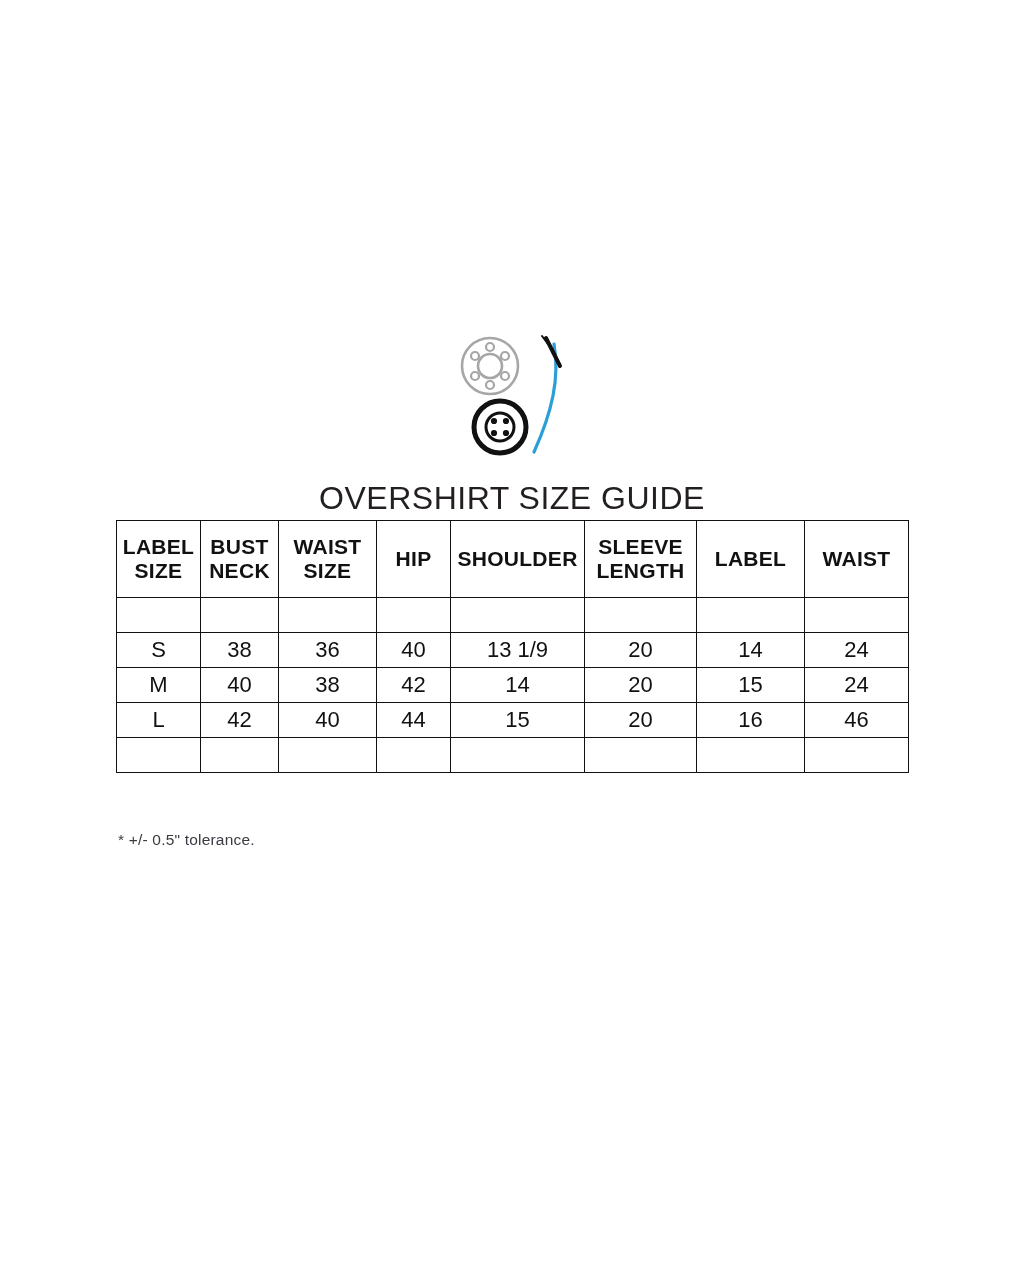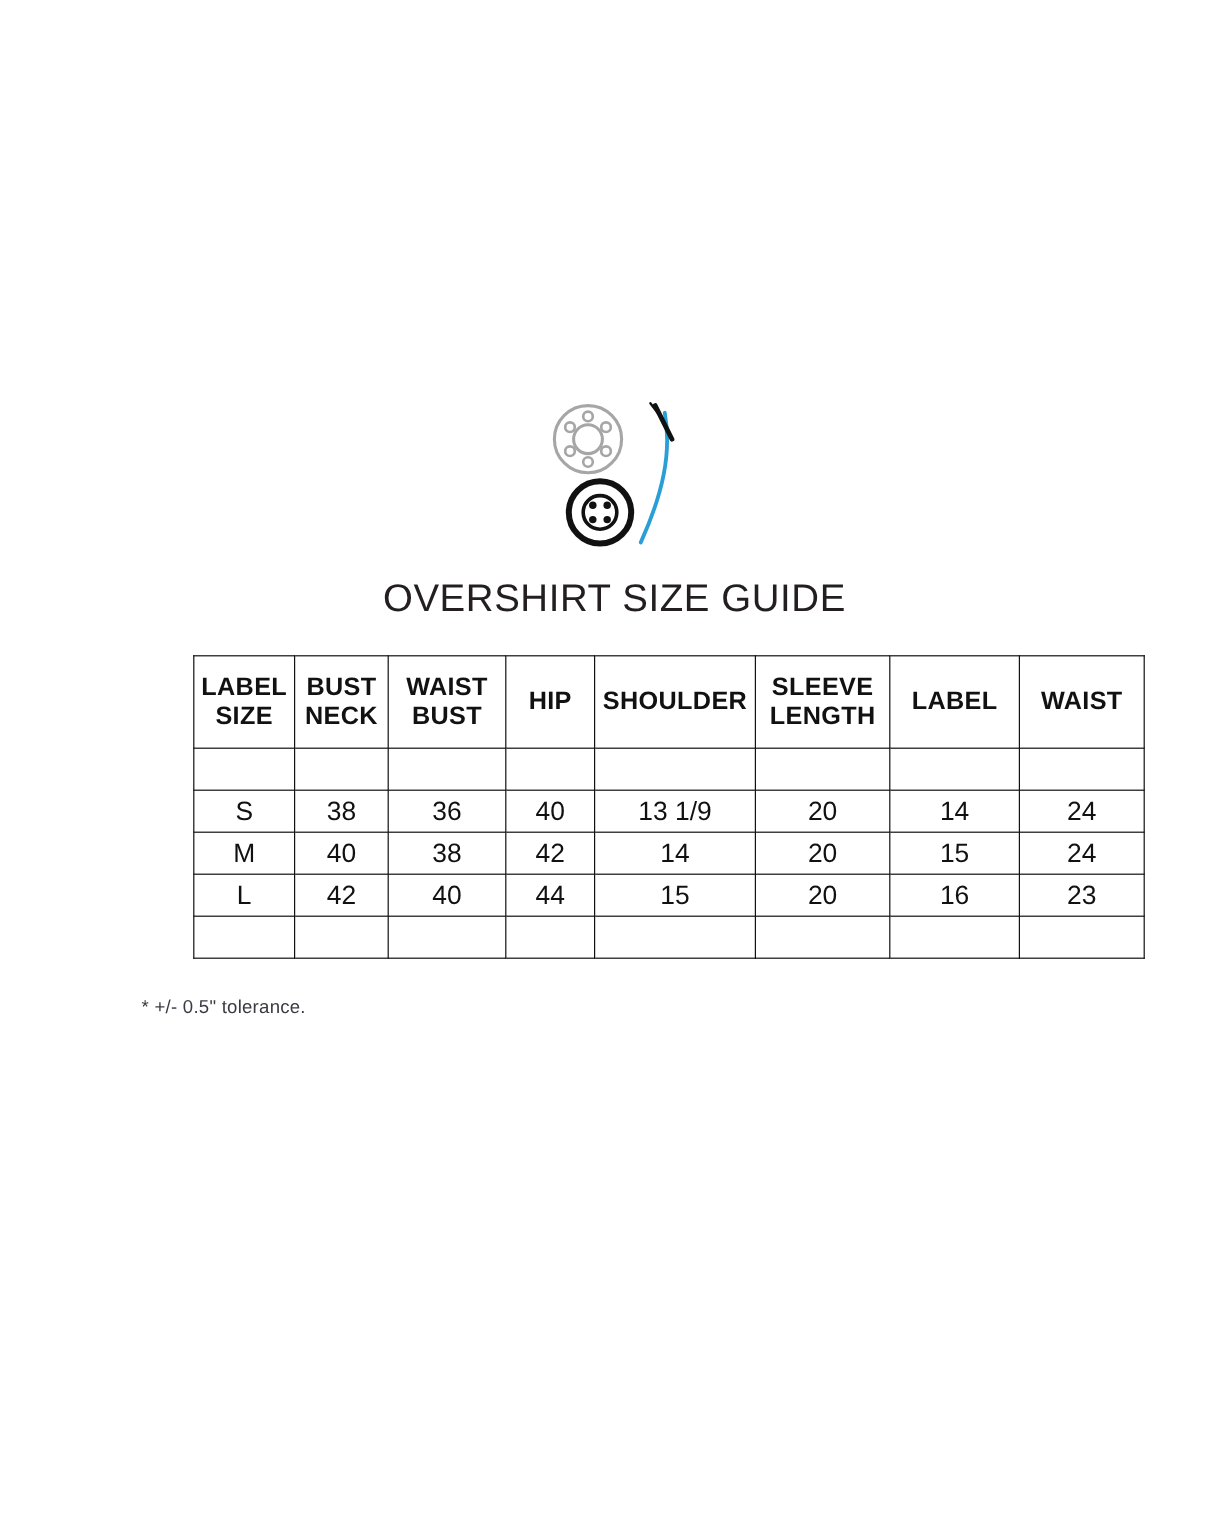--- a/index.html
+++ b/index.html
@@ -48,23 +48,22 @@
     letter-spacing: 0.5px;
     font-weight: 400;
     color: #231f20;
     font-family: "Liberation Sans", sans-serif;
   }
 
   
   .table-wrap {
     position: absolute;
     left: 116px;
-    top: 546px;
+    top: 520px;
     width: 792px;
-    margin-left: 45px;
   }
   table.size-table {
     border-collapse: collapse;
     width: 792px;
     table-layout: fixed;
   }
   table.size-table th,
   table.size-table td {
     border: 1.6px solid #111111;
     text-align: center;
@@ -156,21 +155,21 @@
           <col class="c-hip">
         <col class="c-shldr">
           <col class="c-sleeve">
           <col class="c-neck">
           <col class="c-length">
       </colgroup>
       <thead>
         <tr>
           <th>LABEL SIZE</th>
           <th>BUST NECK</th>
-          <th>WAIST BUST</th>
+          <th>WAIST SIZE</th>
           <th>HIP</th>
           <th>SHOULDER</th>
           <th>SLEEVE LENGTH</th>
           <th>LABEL</th>
           <th>WAIST</th>
         </tr>
       </thead>
       <tbody>
         <tr class="spacer-row">
           <td></td>
@@ -203,21 +202,21 @@
           <td>24</td>
         </tr>
         <tr>
           <td>L</td>
           <td>42</td>
           <td>40</td>
           <td>44</td>
           <td>15</td>
           <td>20</td>
           <td>16</td>
-          <td>23</td>
+          <td>46</td>
         </tr>
         <tr class="spacer-row">
           <td></td>
             <td></td>
             <td></td>
             <td></td>
           <td></td>
             <td></td>
             <td></td>
             <td></td>

